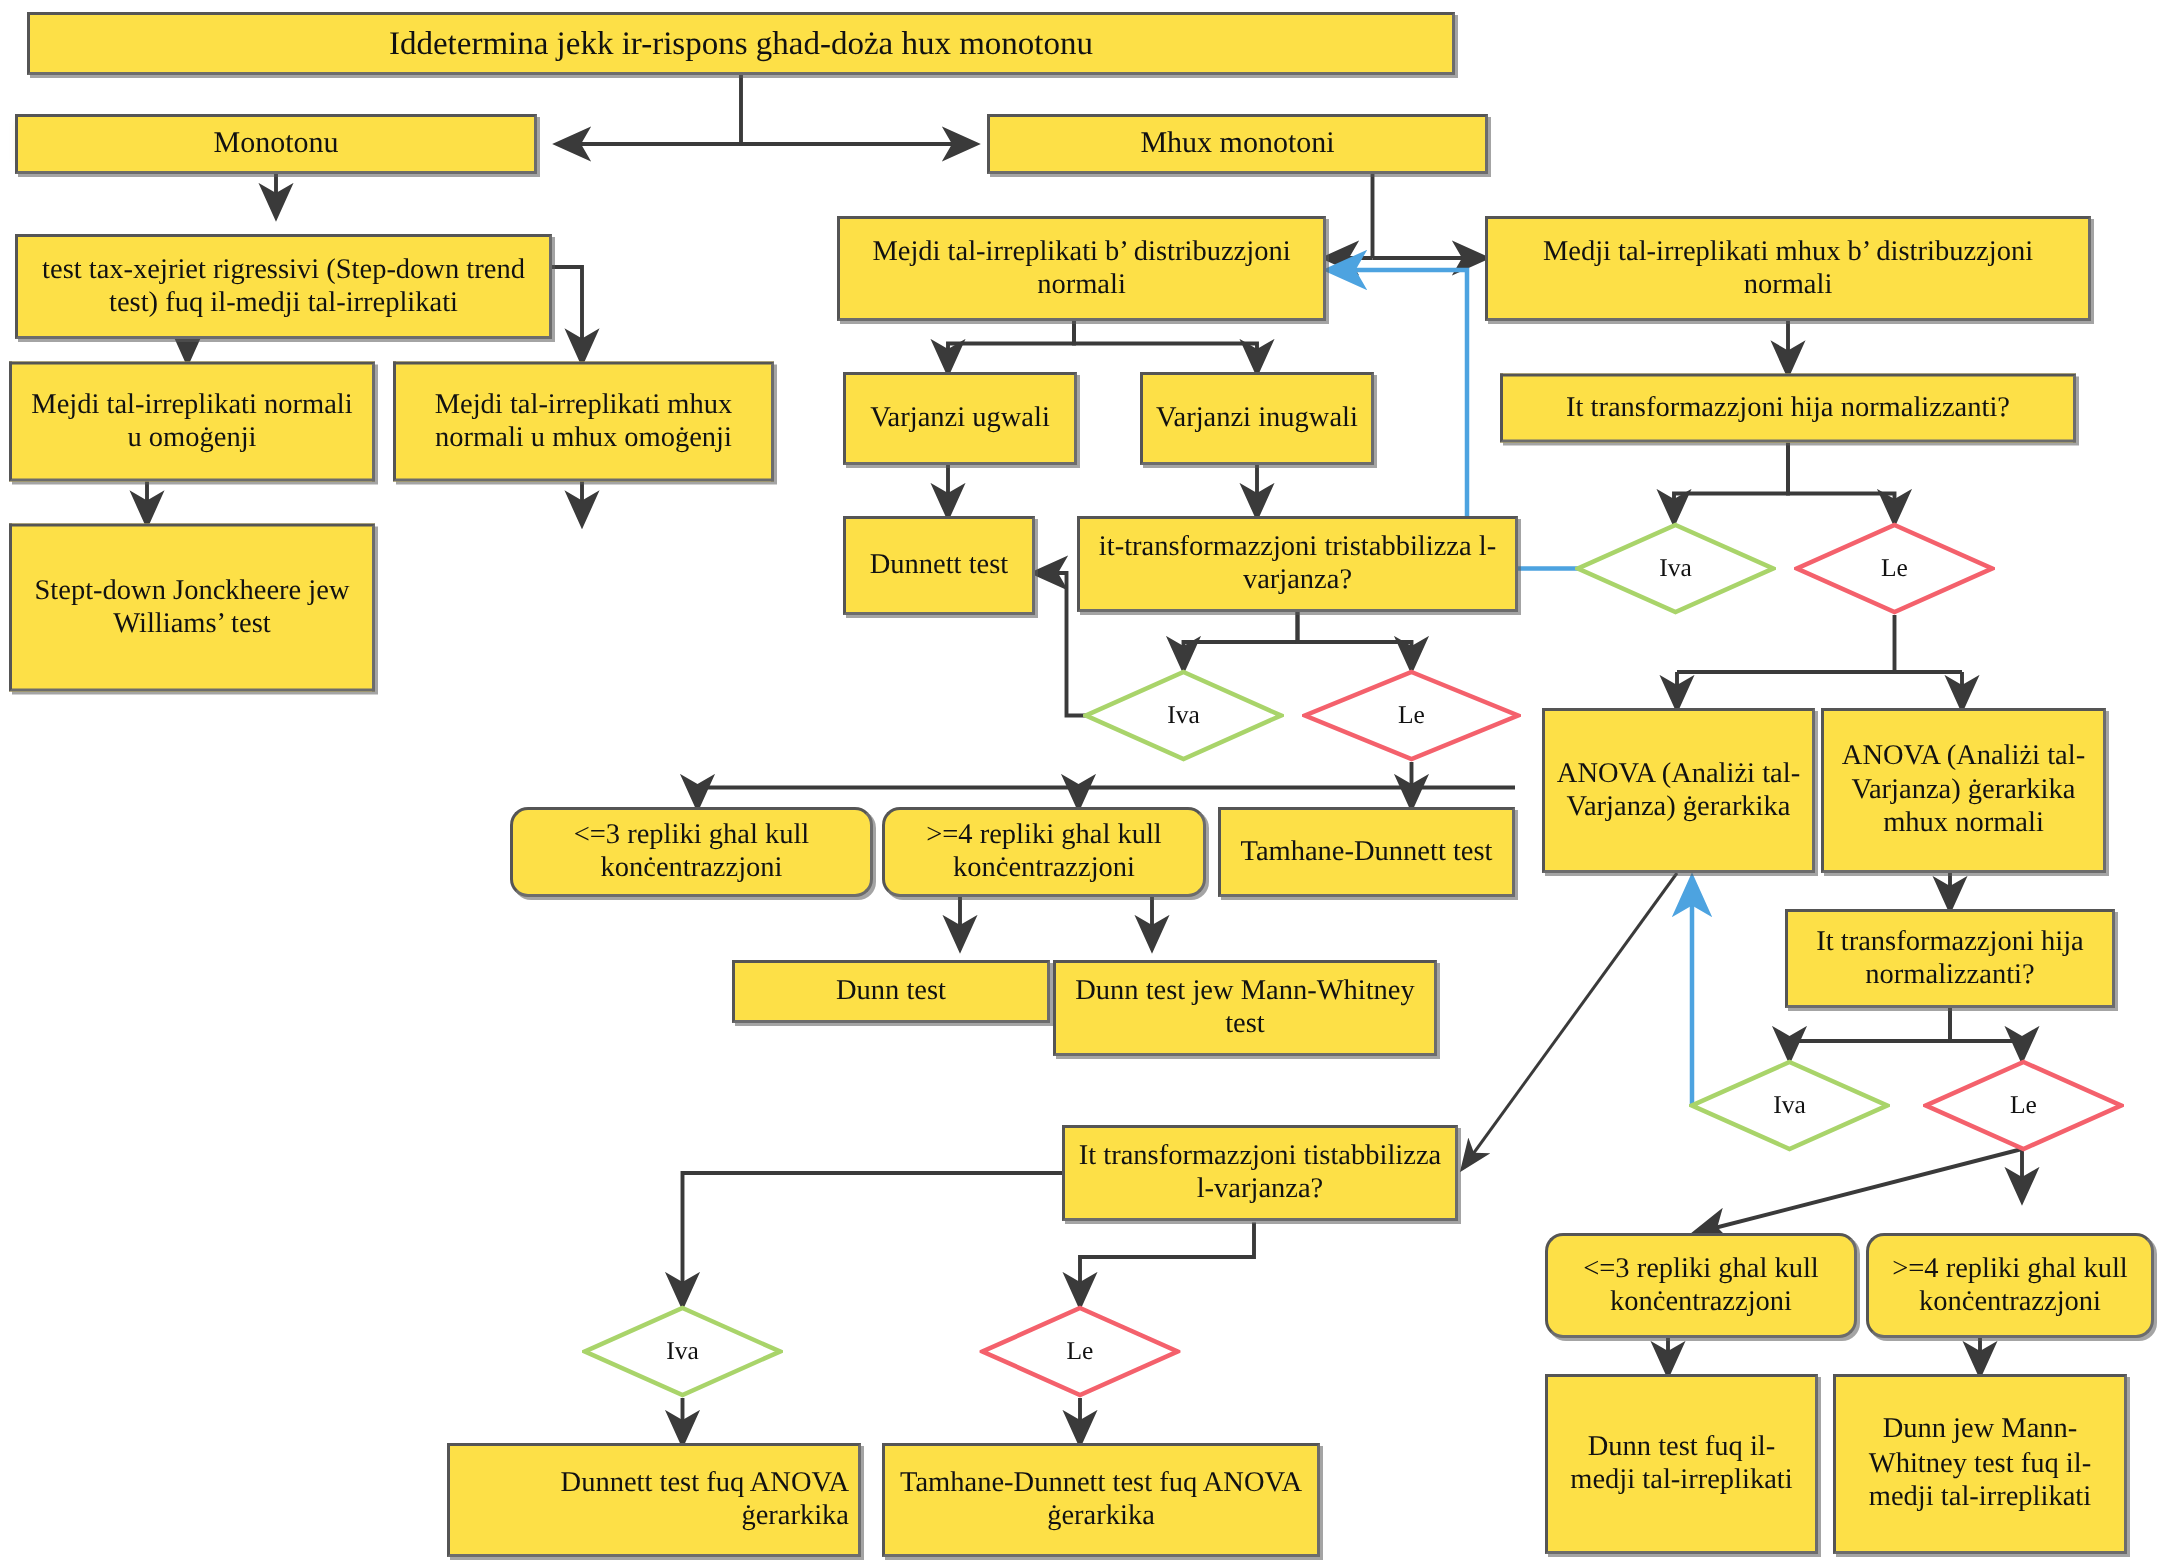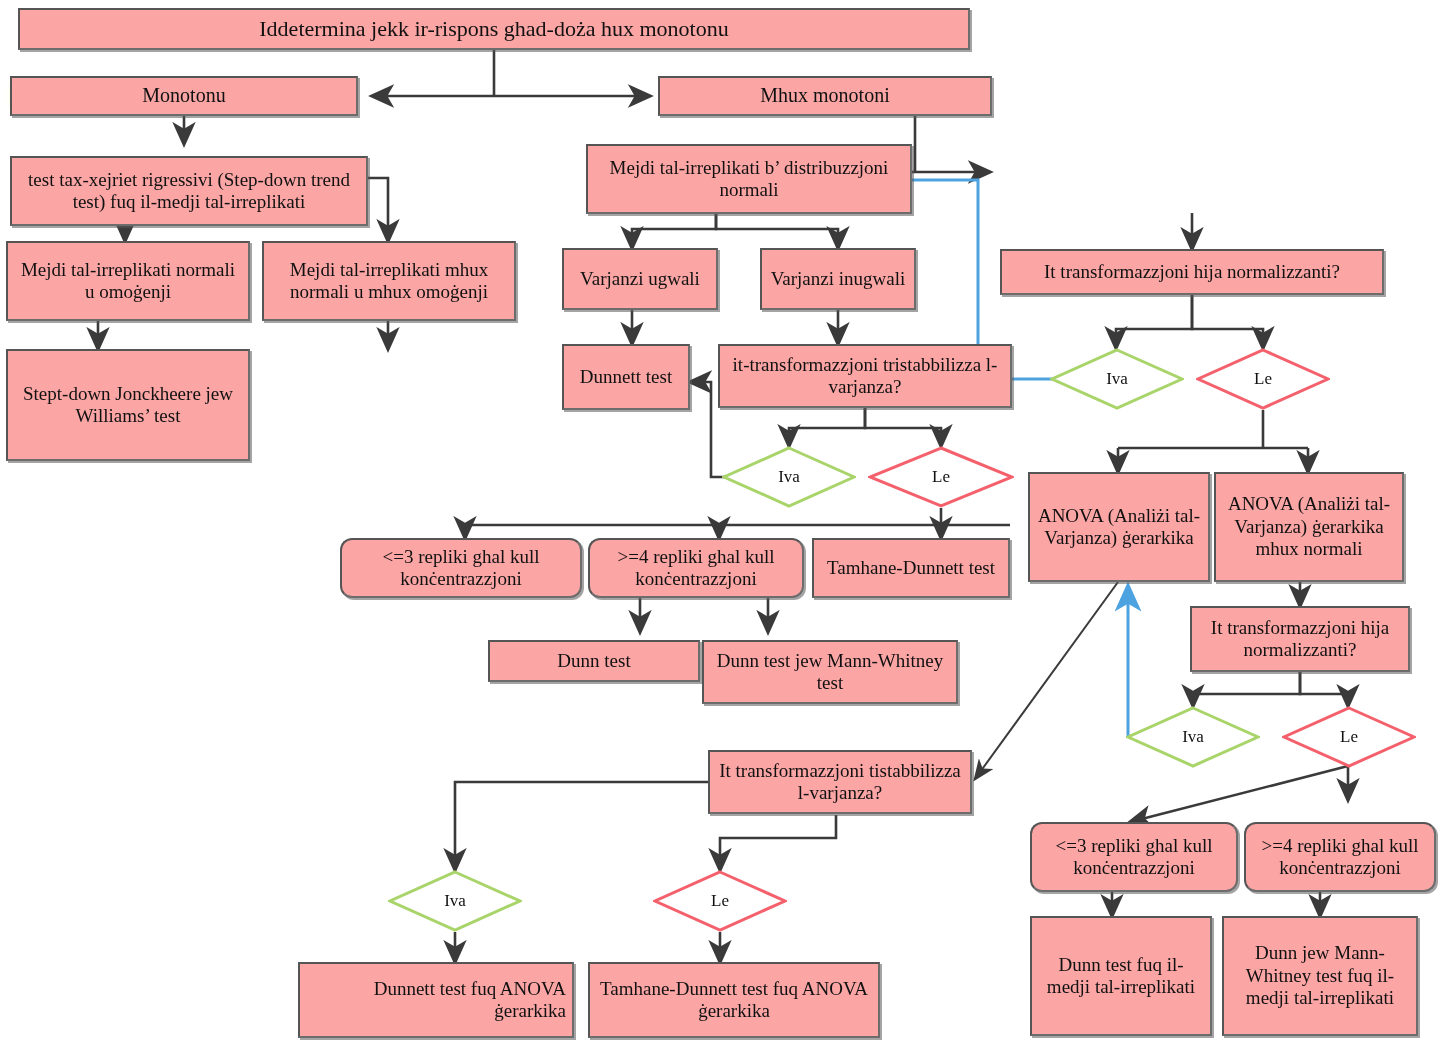--- a/index.html
+++ b/index.html
@@ -1,20 +1,20 @@
 <!DOCTYPE html>
 <html><head>
 <meta charset="utf-8">
 <style>
   html,body{margin:0;padding:0;background:#ffffff;}
   body{font-family:"Liberation Serif", serif;color:#111;}
   #stage{position:relative;width:1440px;height:1045px;background:#fff;overflow:hidden;}
   svg#wires{position:absolute;left:0;top:0;width:1440px;height:1045px;pointer-events:none;}
   .node{position:absolute;box-sizing:border-box;display:flex;align-items:center;justify-content:center;
-        text-align:center;background:#fca5a5;border:2px solid #555;border-right-color:#6c6c6c;border-bottom-color:#6c6c6c;
+        text-align:center;background:#fde047;border:2px solid #555;border-right-color:#6c6c6c;border-bottom-color:#6c6c6c;
         box-shadow:2px 2px 0 rgba(90,90,90,.55);line-height:1.18;padding:2px 6px;}
   .node.rounded{border-radius:12px;}
   .node span{display:block;width:100%;}
   .dia{position:absolute;display:flex;align-items:center;justify-content:center;}
   .dia .lbl{position:relative;z-index:2;font-size:17px;}
   .dia svg{position:absolute;left:0;top:0;}
   .fs22{font-size:22px;}
   .fs20{font-size:20px;}
   .fs19{font-size:19px;}
   .smudge{position:absolute;width:6px;height:26px;background:#f6f0b8;opacity:.75;filter:blur(2px);}
@@ -124,24 +124,27 @@
     </div>
 
   <div class="node fs20" style="left:658px;top:76px;width:334px;height:40px;">
     <span>Mhux  monotoni</span>
     </div>
 
   <div class="node fs19" style="left:10px;top:144px;width:358px;height:70px;margin-top:12px;">
     <span>test tax-xejriet rigressivi (Step-down trend test) fuq il-medji tal-irreplikati</span>
     </div>
 
-  <div class="node fs19" style="left:558px;top:144px;width:326px;height:70px;margin-left:28px;">
+  <div class="node fs19" style="left:558px;top:144px;width:326px;height:70px;">
     <span>Mejdi tal-irreplikati b’ distribuzzjoni normali</span>
     </div>
 
+  <div class="node fs19" style="left:990px;top:144px;width:404px;height:70px;">
+    <span>Medji tal-irreplikati mhux b’ distribuzzjoni normali</span>
+    </div>
 
   <div class="node fs19" style="left:6px;top:241px;width:244px;height:80px;">
     <span>Mejdi tal-irreplikati normali u omoġenji</span>
     </div>
 
   <div class="node fs19" style="left:262px;top:241px;width:254px;height:80px;">
     <span>Mejdi tal-irreplikati mhux normali u mhux omoġenji</span>
     </div>
 
   <div class="node fs19" style="left:562px;top:248px;width:156px;height:62px;">

